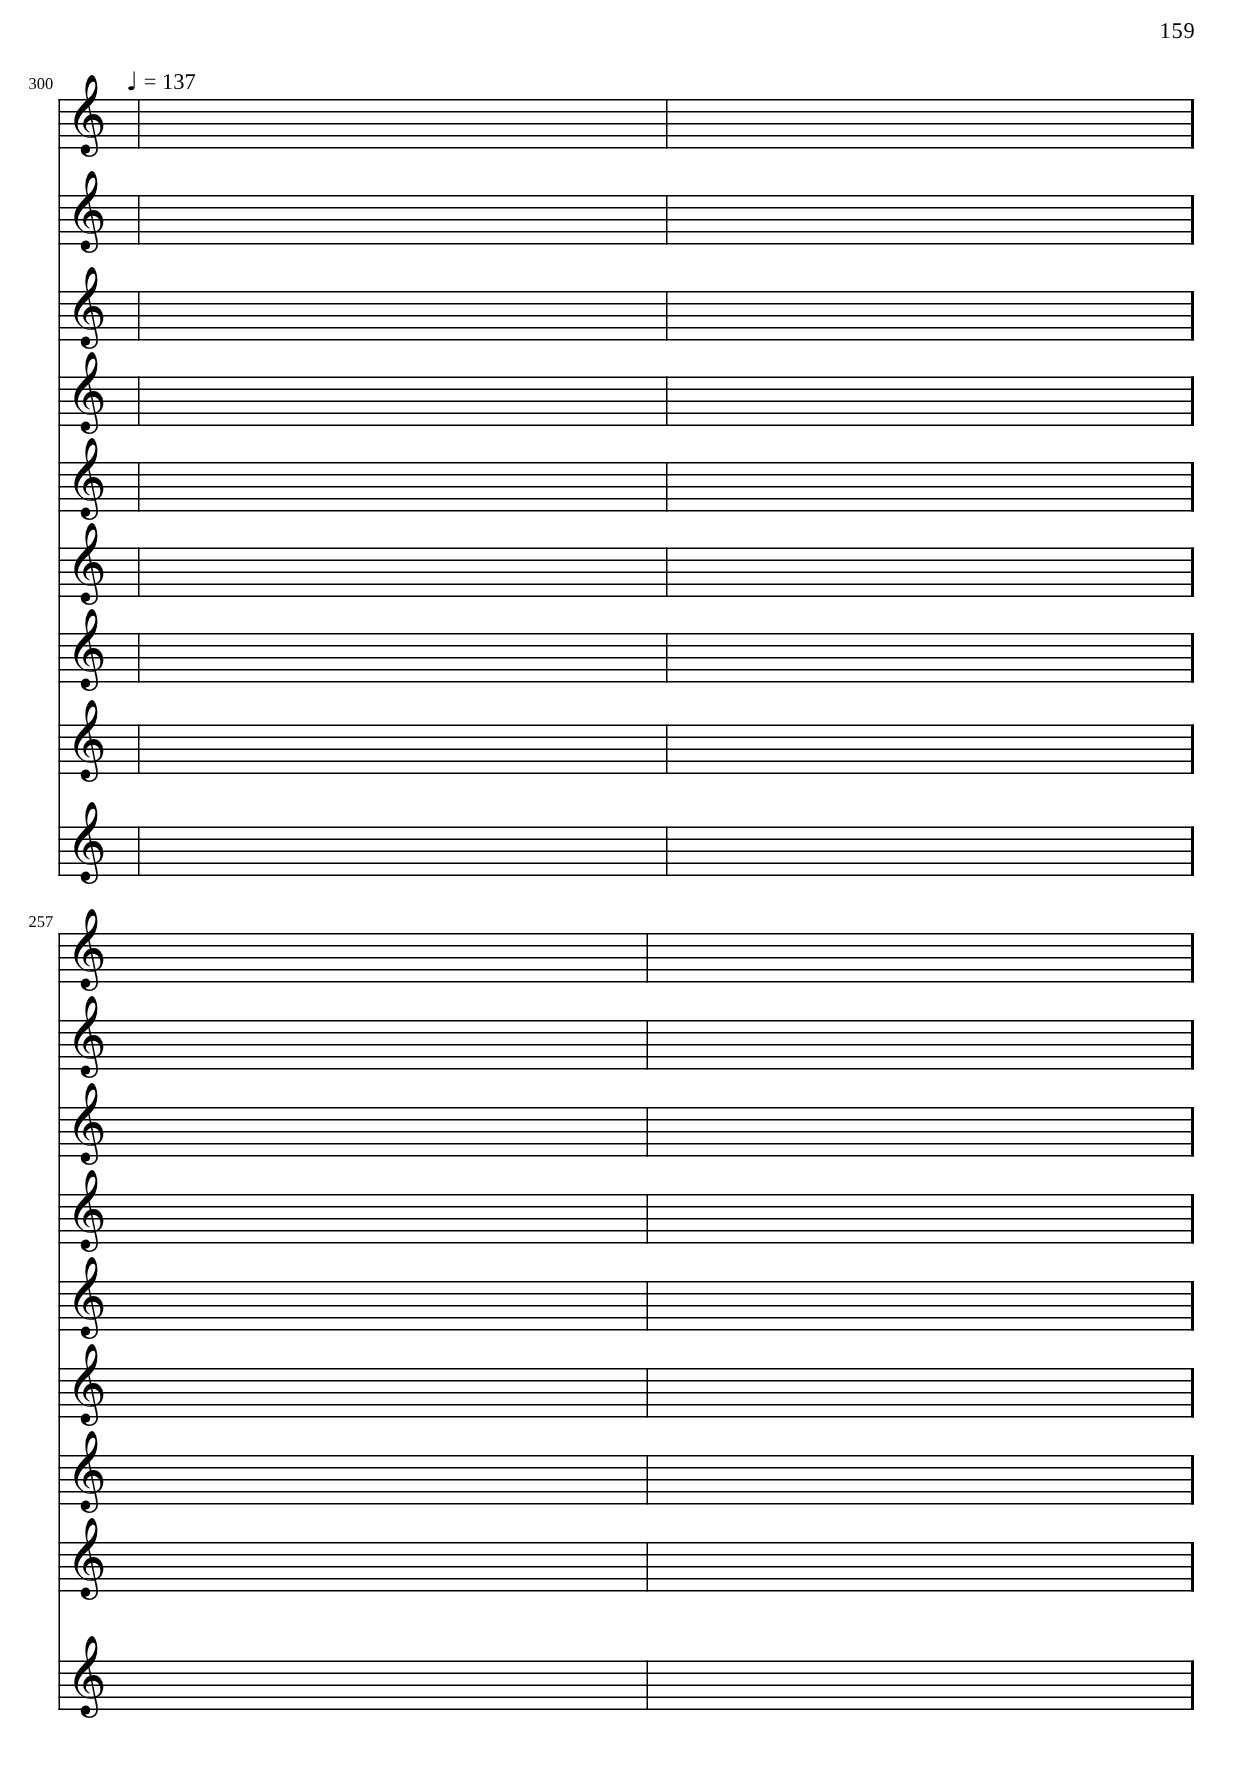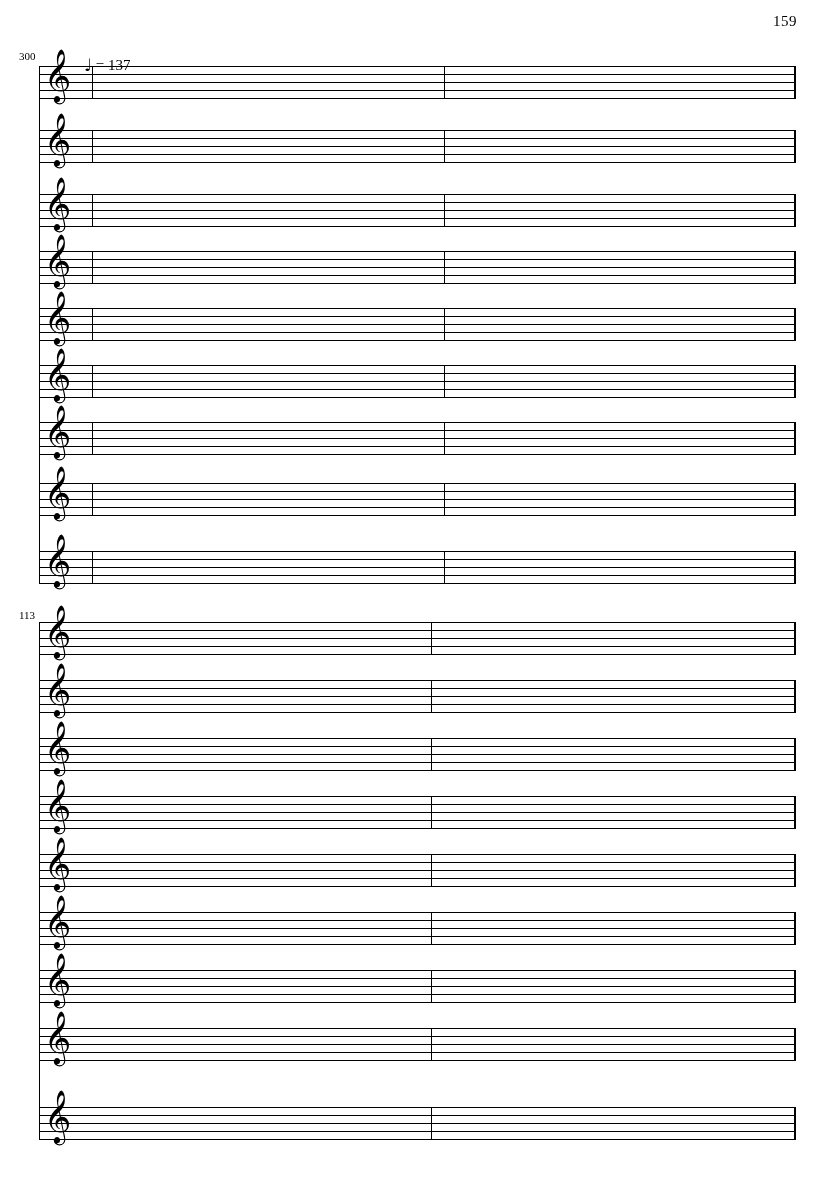--- a/index.html
+++ b/index.html
@@ -108,21 +108,21 @@
 <body>
 
 <div class="page">
 
   <div class="page-number">159</div>
 
   <div class="system" style="top:0;left:0;width:835px;height:600px;">
 
     <div class="measure-number" style="left:19px; top:50px;">300</div>
 
-    <div class="tempo" style="left:84px; top:44px;margin-top:10px;">
+    <div class="tempo" style="left:84px; top:44px;">
       <span class="note-glyph">♩</span>
       <span>= 137</span>
     </div>
 
     <div class="system-bracket" style="left:39px; top:66px; height:518px;"></div>
 
     <div class="staff" style="left:39px; top:66px; width:757px;">
       <div class="line l0"></div>
       <div class="line l1"></div>
       <div class="line l2"></div>
@@ -226,21 +226,21 @@
       <div class="line l4"></div>
       <div class="clef" style="left:5px; top:-14px;">𝄞</div>
       <div class="barline" style="left:53px;"></div>
       <div class="barline" style="left:405px;"></div>
       <div class="barline end" style="left:755px;"></div>
     </div>
   </div>
 
   <div class="system" style="top:0;left:0;width:835px;height:1181px;">
 
-    <div class="measure-number" style="left:19px; top:609px;">113</div>
+    <div class="measure-number" style="left:19px; top:609px;">257</div>
 
     <div class="system-bracket" style="left:39px; top:622px; height:518px;"></div>
 
     <div class="staff" style="left:39px; top:622px; width:757px;">
       <div class="line l0"></div>
       <div class="line l1"></div>
       <div class="line l2"></div>
       <div class="line l3"></div>
       <div class="line l4"></div>
       <div class="clef" style="left:5px; top:-14px;">𝄞</div>

